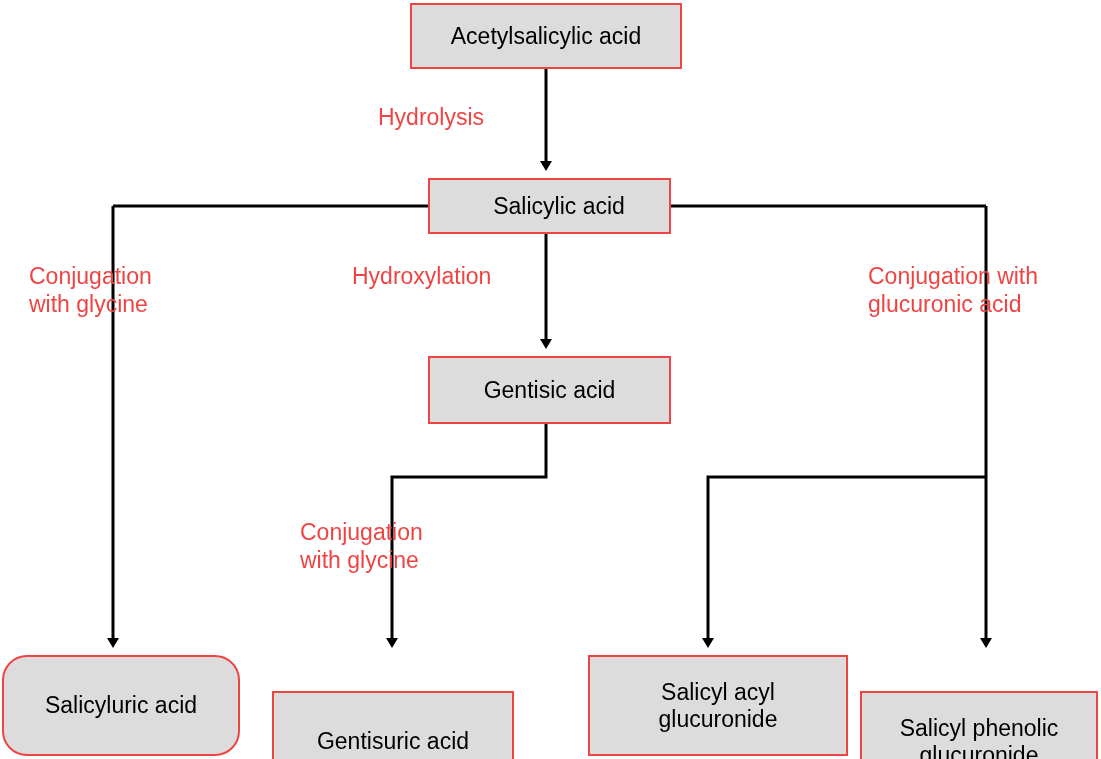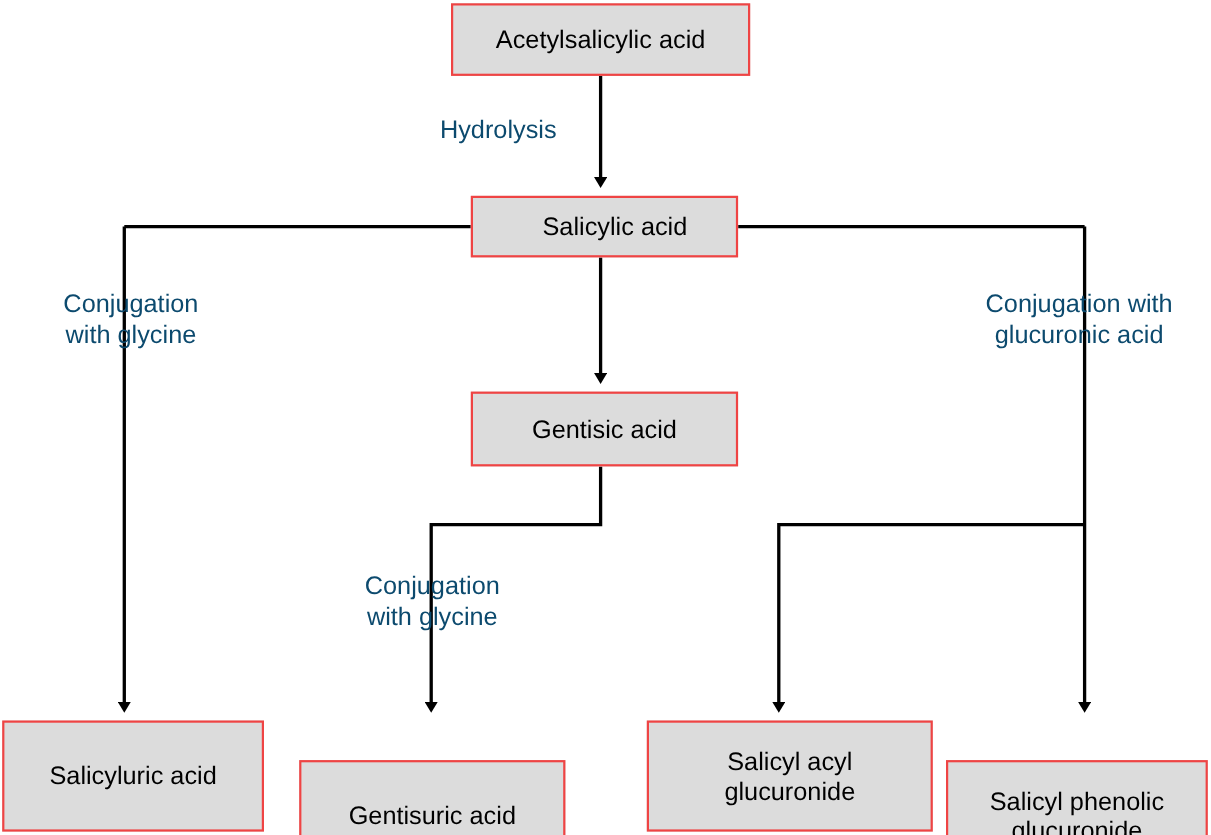--- a/index.html
+++ b/index.html
@@ -31,24 +31,23 @@
     align-items: center;
     justify-content: center;
     text-align: center;
     color: #000000;
     font-size: 23px;
     line-height: 1.16;
     font-family: "Liberation Sans", sans-serif;
   }
   .edge-label {
     position: absolute;
-    color: #0c4a6e;
+    color: #ef4444;
     font-size: 23px;
     line-height: 1.22;
-    text-align: center;
     white-space: pre-line;
     font-family: "Liberation Sans", sans-serif;
   }
 </style>
 </head>
 <body>
 
 <div id="canvas">
 
   <svg id="diagram-svg" viewBox="0 0 1101 759" xmlns="http://www.w3.org/2000/svg">
@@ -93,21 +92,21 @@
   </div>
 
   <div class="node-box" style="left:428px; top:178px; width:243px; height:56px;padding-left:19px;">
     <span>Salicylic acid</span>
   </div>
 
   <div class="node-box" style="left:428px; top:356px; width:243px; height:68px;">
     <span>Gentisic acid</span>
   </div>
 
-  <div class="node-box" style="left:2px; top:655px; width:238px; height:101px;">
+  <div class="node-box" style="left:2px; top:655px; width:238px; height:101px;border-radius:25px;">
     <span>Salicyluric acid</span>
   </div>
 
   <div class="node-box" style="left:272px; top:691px; width:242px; height:101px;">
     <span>Gentisuric acid</span>
   </div>
 
   <div class="node-box" style="left:588px; top:655px; width:260px; height:101px;">
     <span style="white-space: pre-line;">Salicyl acyl
 glucuronide</span>
@@ -116,20 +115,21 @@
   <div class="node-box" style="left:860px; top:655px; width:238px; height:101px;margin-top:36px;">
     <span style="white-space: pre-line;">Salicyl phenolic
 glucuronide</span>
   </div>
 
   <div class="edge-label" style="left:378px; top:103px; width:150px;">Hydrolysis</div>
 
   <div class="edge-label" style="left:29px; top:262px; width:180px;">Conjugation
 with glycine</div>
 
+  <div class="edge-label" style="left:352px; top:262px; width:190px;">Hydroxylation</div>
 
   <div class="edge-label" style="left:868px; top:262px; width:226px;">Conjugation with
 glucuronic acid</div>
 
   <div class="edge-label" style="left:300px; top:518px; width:186px;">Conjugation
 with glycine</div>
 
 </div>
 
 </body></html>

